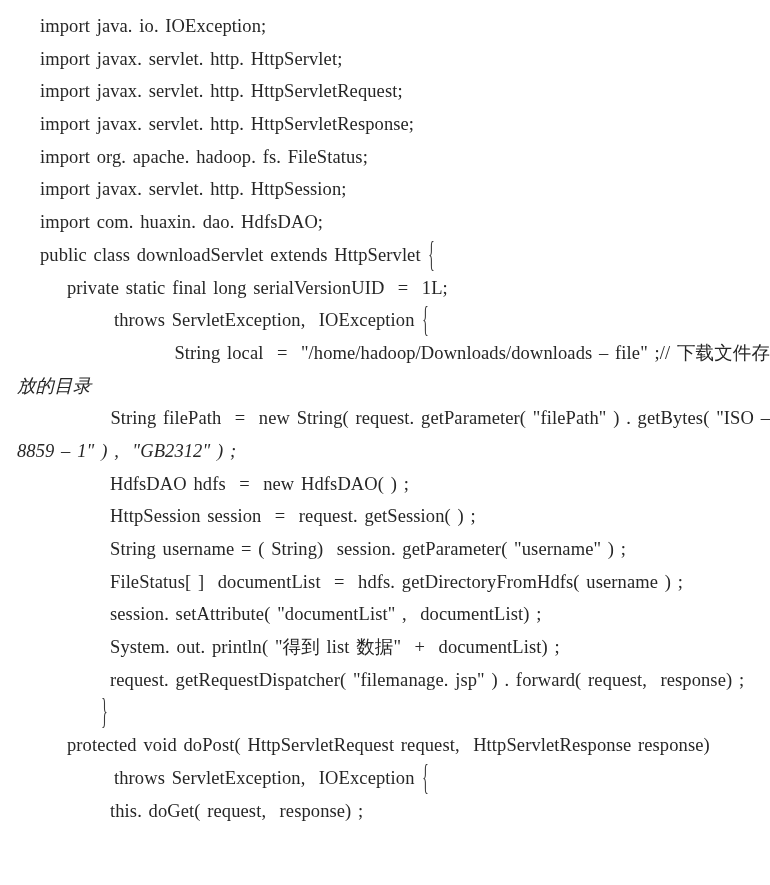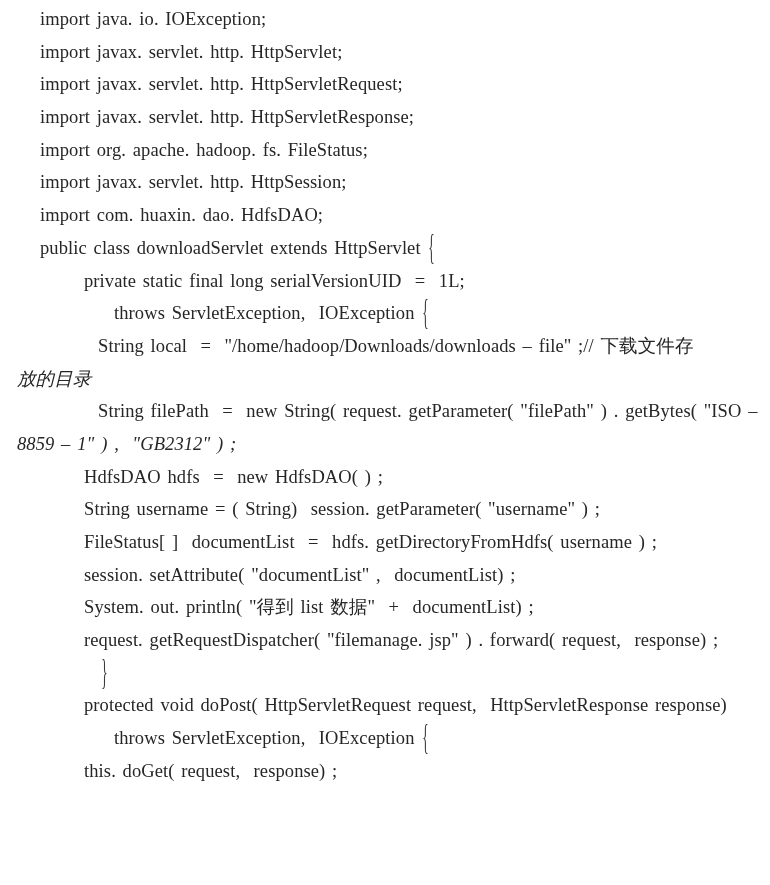--- a/index.html
+++ b/index.html
@@ -7,41 +7,41 @@
     padding: 0;
     background: #ffffff;
   }
   .page {
     position: relative;
     width: 770px;
     height: 885px;
     background: #ffffff;
     overflow: hidden;
     box-sizing: border-box;
-    padding-top: 3px;
+    padding-top: 10px;
   }
   .code-listing {
     width: 100%;
   }
   .code-line {
     height: 32.7px;
     line-height: 32.7px;
     font-family: "Liberation Serif", "DejaVu Serif", serif;
     font-size: 18.5px;
     color: #262626;
     white-space: pre;
     word-spacing: 2px;
     letter-spacing: 0.1px;
   }
   
   .ind-0 { margin-left: 17px; font-style: italic;  }  
   .ind-1 { margin-left: 40px;  }  
-  .ind-2 { margin-left: 84px;  }  
-  .ind-3 { margin-left: 98px;  }  
-  .ind-4 { margin-left: 84px; }  
+  .ind-2 { margin-left: 67px;  }  
+  .ind-3 { margin-left: 98px; text-align: right;  }  
+  .ind-4 { margin-left: 110px; }  
   .ind-5 { margin-left: 114px; }  
   .ind-6 { margin-left: 100px; }  
   .brace {
     display: inline-block;
     transform: scale(0.72, 1.95);
     transform-origin: 50% 52%;
     color: #3a3a3a;
   }
 </style>
 </head>
@@ -57,20 +57,21 @@
       <div class="code-line ind-1">import javax. servlet. http. HttpSession;</div>
       <div class="code-line ind-1">import com. huaxin. dao. HdfsDAO;</div>
       <div class="code-line ind-1">public class downloadServlet extends HttpServlet <span class="brace">{</span></div>
       <div class="code-line ind-2">private static final long serialVersionUID  =  1L;</div>
       <div class="code-line ind-5">throws ServletException,  IOException <span class="brace">{</span></div>
       <div class="code-line ind-3">String local  =  "/home/hadoop/Downloads/downloads – file" ;// 下载文件存</div>
       <div class="code-line ind-0">放的目录</div>
       <div class="code-line ind-3">String filePath  =  new String( request. getParameter( "filePath" ) . getBytes( "ISO –</div>
       <div class="code-line ind-0">8859 – 1" ) ,  "GB2312" ) ;</div>
       <div class="code-line ind-4">HdfsDAO hdfs  =  new HdfsDAO( ) ;</div>
+      <div class="code-line ind-4">HttpSession session  =  request. getSession( ) ;</div>
       <div class="code-line ind-4">String username = ( String)  session. getParameter( "username" ) ;</div>
       <div class="code-line ind-4">FileStatus[ ]  documentList  =  hdfs. getDirectoryFromHdfs( username ) ;</div>
       <div class="code-line ind-4">session. setAttribute( "documentList" ,  documentList) ;</div>
       <div class="code-line ind-4">System. out. println( "得到 list 数据"  +  documentList) ;</div>
       <div class="code-line ind-4">request. getRequestDispatcher( "filemanage. jsp" ) . forward( request,  response) ;</div>
       <div class="code-line ind-6"><span class="brace">}</span></div>
       <div class="code-line ind-2">protected void doPost( HttpServletRequest request,  HttpServletResponse response)</div>
       <div class="code-line ind-5">throws ServletException,  IOException <span class="brace">{</span></div>
       <div class="code-line ind-4">this. doGet( request,  response) ;</div>
     </div>

